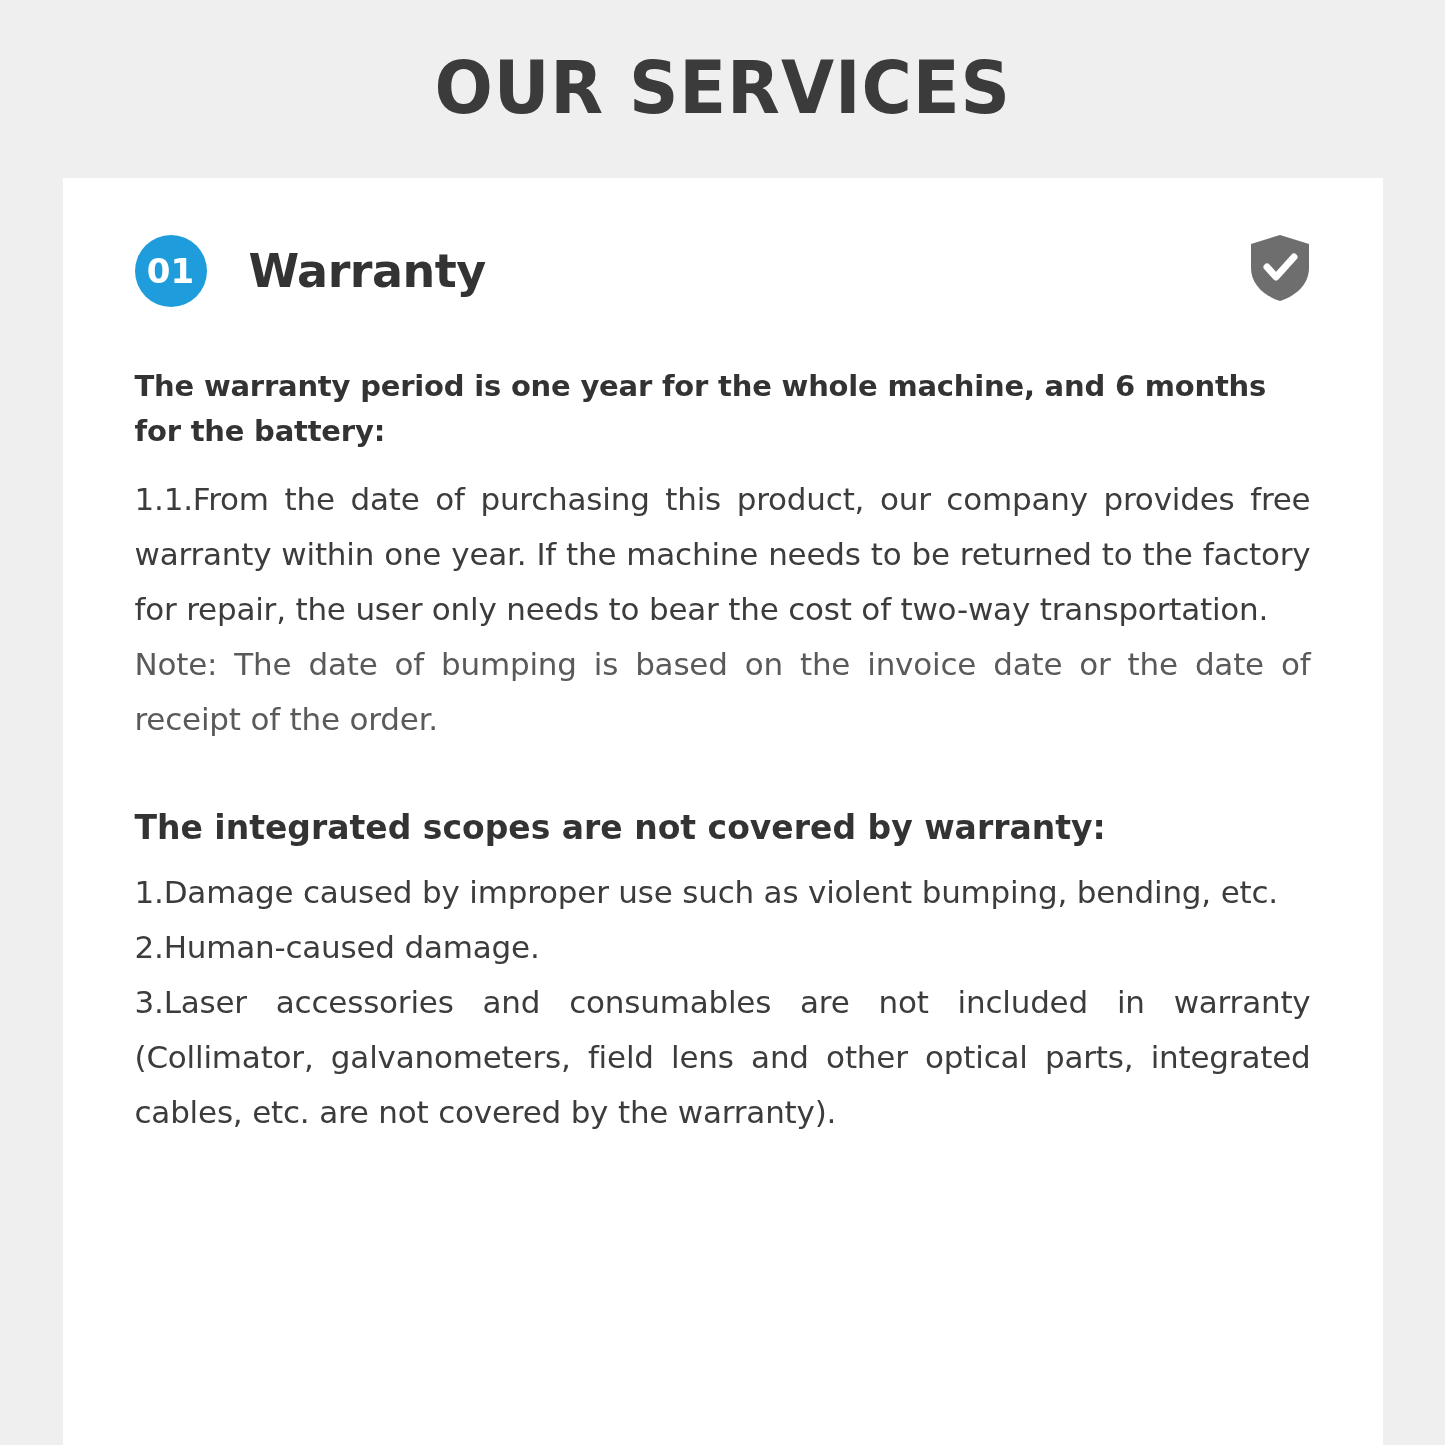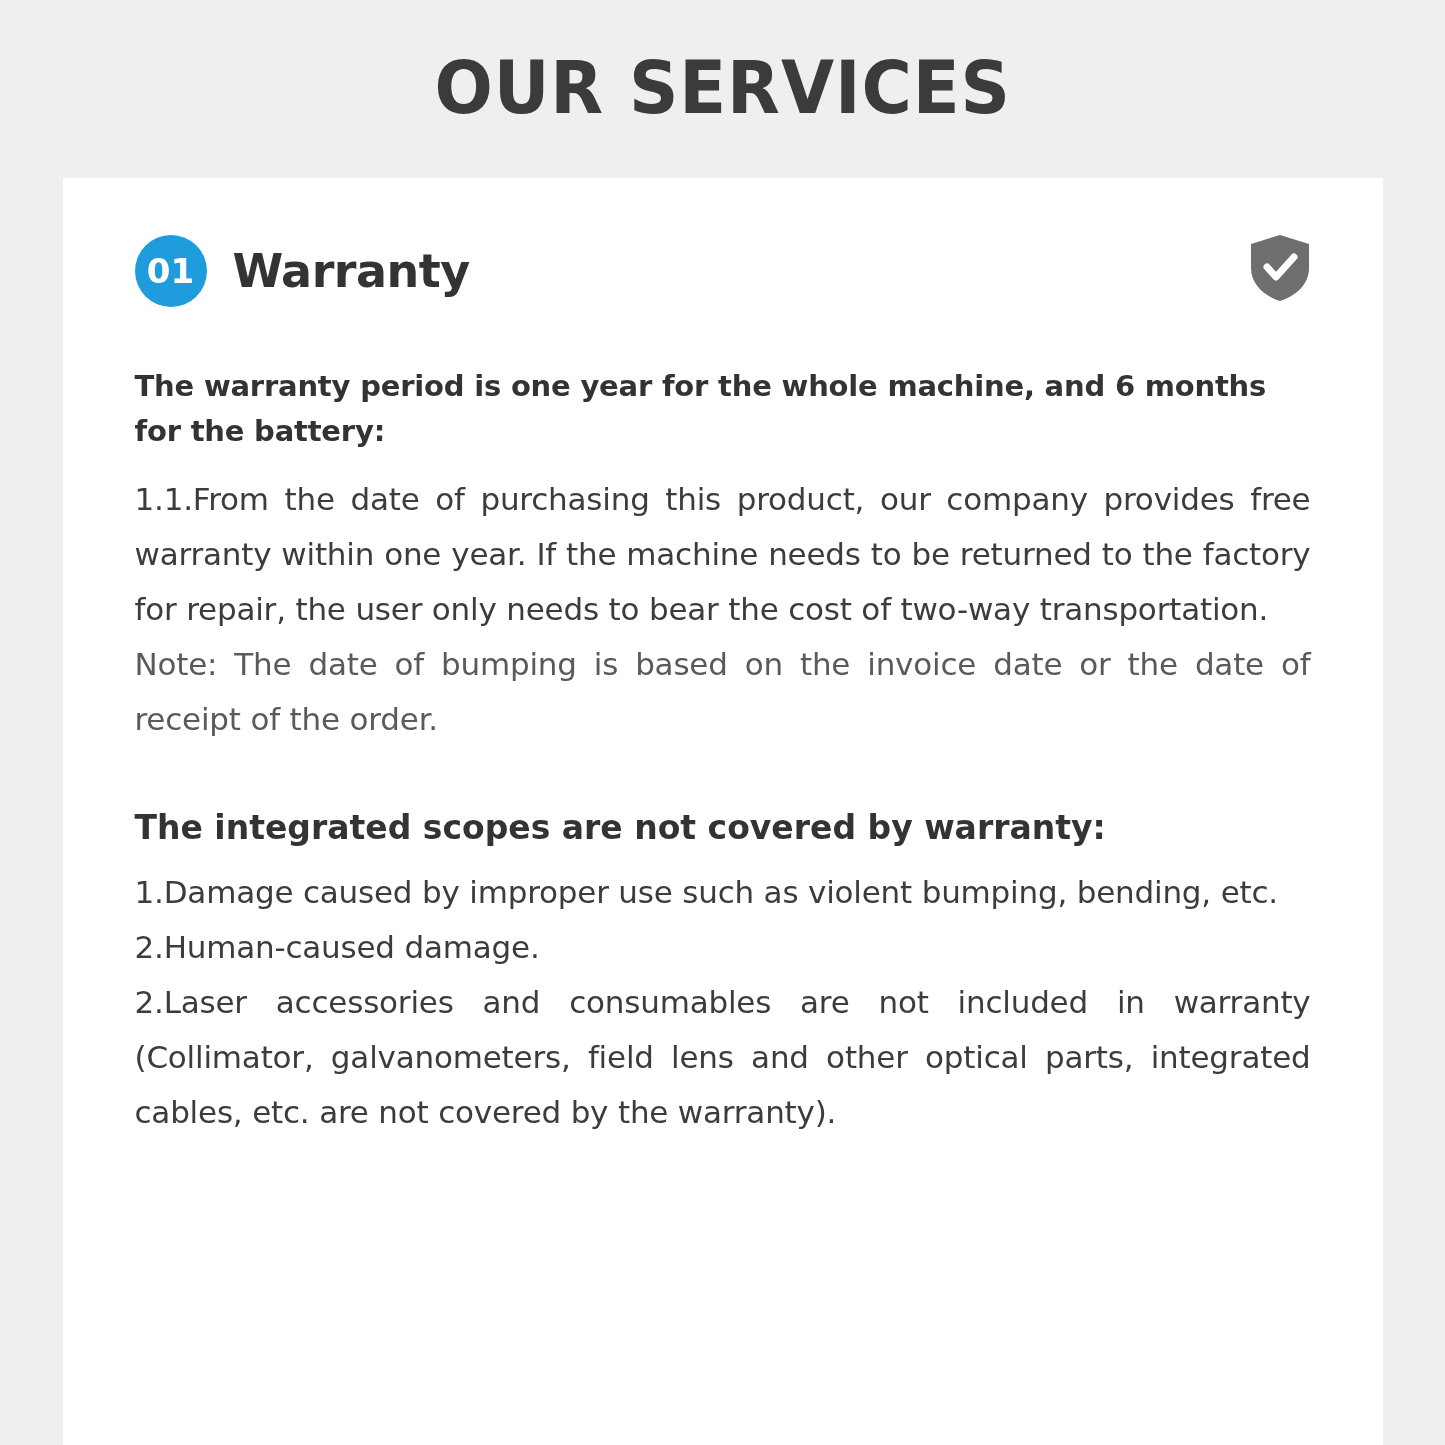--- a/index.html
+++ b/index.html
@@ -41,20 +41,21 @@
     padding: 52px 72px 60px 72px;
     flex: 0 0 auto;
     height: 1278px;
     position: relative;
   }
   .card-header {
     display: flex;
     align-items: center;
     position: relative;
     height: 82px;
+    gap: 16px;
   }
   .badge {
     width: 72px;
     height: 72px;
     border-radius: 50%;
     background: #1f9cdb;
     color: #ffffff;
     display: flex;
     align-items: center;
     justify-content: center;
@@ -132,16 +133,16 @@
 
     <div class="section-heading">The warranty period is one year for the whole machine, and 6 months for the battery:</div>
 
     <p class="body-text">1.1.From the date of purchasing this product, our company provides free warranty within one year. If the machine needs to be returned to the factory for repair, the user only needs to bear the cost of two-way transportation.</p>
     <p class="body-text tight note">Note: The date of bumping is based on the invoice date or the date of receipt of the order.</p>
 
     <div class="heading2">The integrated scopes are not covered by warranty:</div>
 
     <p class="body-text">1.Damage caused by improper use such as violent bumping, bending, etc.</p>
     <p class="body-text tight">2.Human-caused damage.</p>
-    <p class="body-text tight">2.Laser accessories and consumables are not included in warranty (Collimator, galvanometers, field lens and other optical parts, integrated cables, etc. are not covered by the warranty).</p>
+    <p class="body-text tight">3.Laser accessories and consumables are not included in warranty (Collimator, galvanometers, field lens and other optical parts, integrated cables, etc. are not covered by the warranty).</p>
 
   </div>
 </div>
 
 </body></html>

